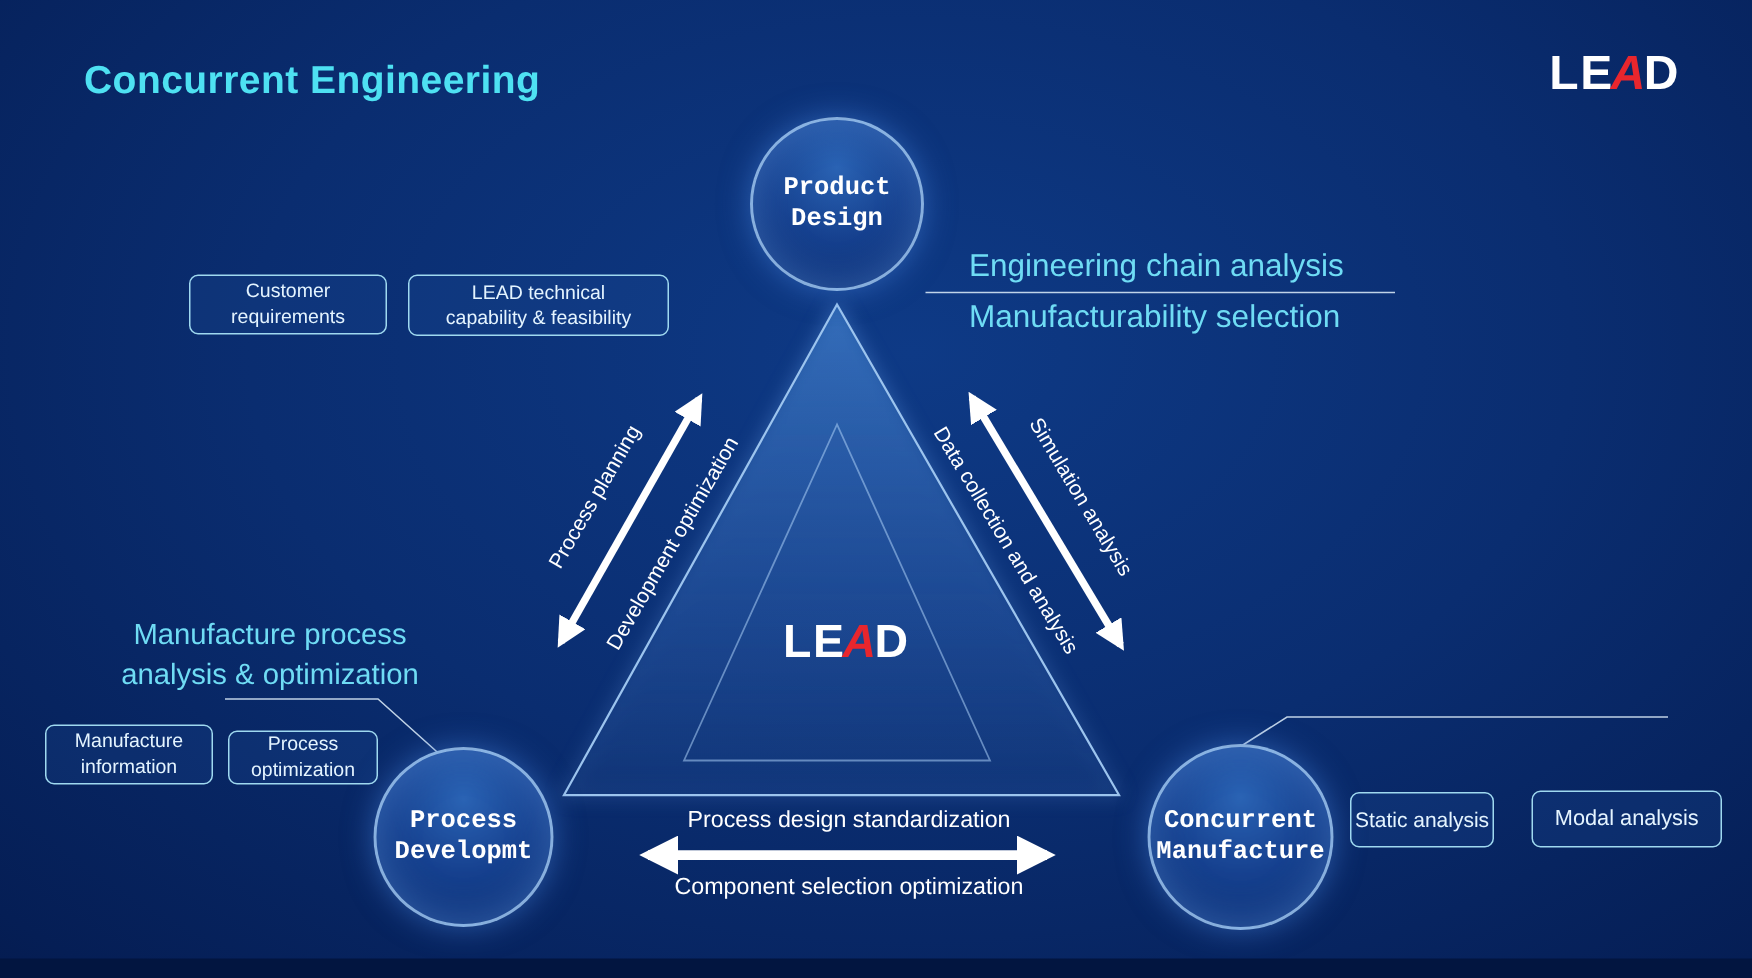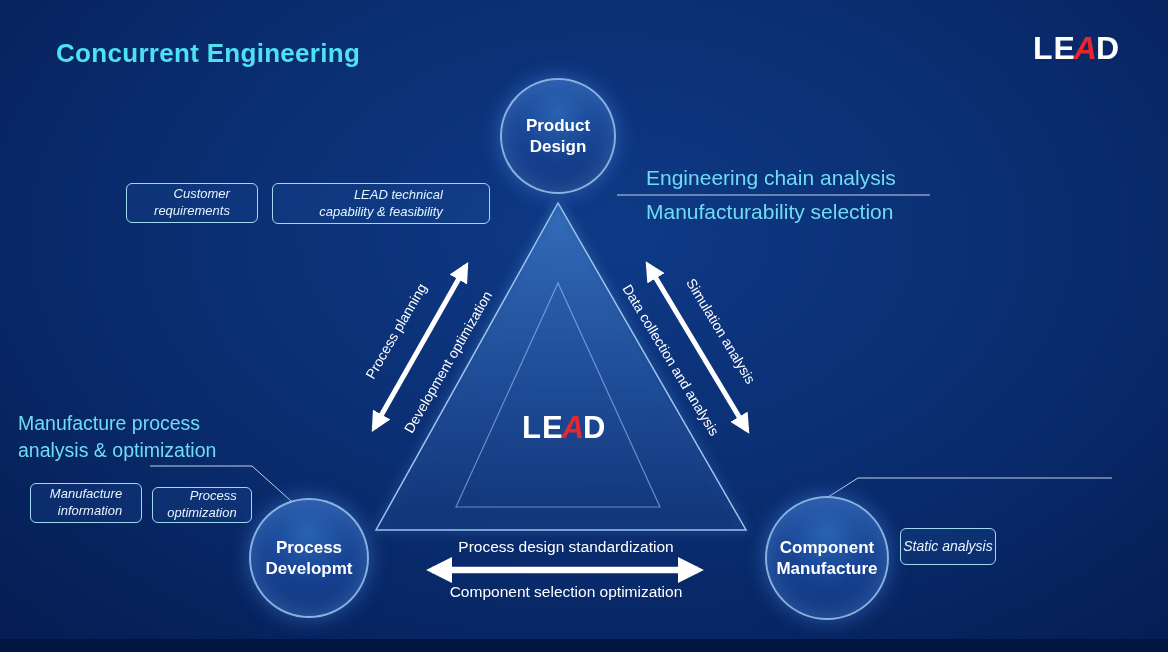--- a/index.html
+++ b/index.html
@@ -15,35 +15,35 @@
   }
   .logo{font-weight:bold;color:#ffffff;letter-spacing:1px;white-space:nowrap}
   .logo .red{color:#e8262d;font-style:italic;margin:0 -2px}
   .header-logo{right:48px;top:30px;font-size:32px}
   .tri-logo{left:522px;top:410px;font-size:31px;z-index:3}
   .circle{
     border-radius:50%;display:flex;flex-direction:column;align-items:center;justify-content:center;
     background:radial-gradient(circle at 50% 28%, #2a63b4 0%, #16418f 48%, #0a2b6e 100%);
     border:2px solid rgba(165,205,245,0.8);
     box-shadow:0 0 20px rgba(70,130,220,0.55), inset 0 0 26px rgba(120,180,255,0.35);
-    color:#fff;font-weight:bold;font-size:17px;line-height:1.25;text-align:right;z-index:4;
+    color:#fff;font-weight:bold;font-size:17px;line-height:1.25;text-align:right;z-index:4;font-family:Liberation Mono, monospace;
   }
   .annot-lg{font-size:21px;color:#6fdcf4;white-space:nowrap}
   .box{
     border:1px solid #9fd9f0;border-radius:6px;background:rgba(30,80,160,0.22);
     color:#e4f4ff;font-size:13px;line-height:1.3;display:flex;align-items:center;justify-content:center;
-    text-align:right;z-index:5;font-style:italic;
+    text-align:center;z-index:5;
   }
   .edge-label{
     color:#ffffff;font-size:14px;white-space:nowrap;z-index:3;
     transform:translate(-50%,-50%) var(--rot);
   }
   .h-label{color:#ffffff;font-size:15.5px;white-space:nowrap;z-index:3;transform:translate(-50%,-50%)}
   .mp-text{
-    left:18px;top:410px;width:324px;text-align:left;font-size:19.5px;line-height:27px;
+    left:18px;top:410px;width:324px;text-align:center;font-size:19.5px;line-height:27px;
     color:#6fdcf4;z-index:5;
   }
   .bottom-strip{left:0;bottom:0;width:100%;height:13px;background:#021540;z-index:6}
   svg.layer{position:absolute;left:0;top:0;z-index:2}
 </style>
 </head>
 <body>
 
 <div id="canvas">
 
@@ -86,34 +86,34 @@
     <span>Product</span>
     <span>Design</span>
   </div>
 
   <div class="abs circle" style="left:249px;top:498px;width:120px;height:120px">
     <span>Process</span>
     <span>Developmt</span>
   </div>
 
   <div class="abs circle" style="left:765px;top:496px;width:124px;height:124px">
-    <span>Component</span>
+    <span>Concurrent</span>
     <span>Manufacture</span>
   </div>
 
   <div class="abs annot-lg" style="left:646px;top:166px">Engineering chain analysis</div>
   <div class="abs annot-lg" style="left:646px;top:200px">Manufacturability selection</div>
 
   <div class="abs box" style="left:126px;top:183px;width:132px;height:40px">
     <div>
       <div>Customer</div>
       <div>requirements</div>
     </div>
   </div>
-  <div class="abs box" style="left:272px;top:183px;width:218px;height:41px">
+  <div class="abs box" style="left:272px;top:183px;width:174px;height:41px">
     <div>
       <div>LEAD technical</div>
       <div>capability &amp; feasibility</div>
     </div>
   </div>
 
   <div class="abs mp-text">
     <div>Manufacture process</div>
     <div>analysis &amp; optimization</div>
   </div>
@@ -128,20 +128,23 @@
     <div>
       <div>Process</div>
       <div>optimization</div>
     </div>
   </div>
 
 
   <div class="abs box" style="left:900px;top:528px;width:96px;height:37px;font-size:14px">
     <div>Static analysis</div>
   </div>
+  <div class="abs box" style="left:1021px;top:527px;width:127px;height:38px;font-size:14.5px">
+    <div>Modal analysis</div>
+  </div>
 
   <div class="abs edge-label" style="left:396px;top:331px;--rot:rotate(-60deg)">Process planning</div>
   <div class="abs edge-label" style="left:448px;top:362px;--rot:rotate(-60deg)">Development optimization</div>
   <div class="abs edge-label" style="left:721px;top:331px;--rot:rotate(59deg)">Simulation analysis</div>
   <div class="abs edge-label" style="left:671px;top:360px;--rot:rotate(59deg)">Data collection and analysis</div>
 
   <div class="abs h-label" style="left:566px;top:547px">Process design standardization</div>
   <div class="abs h-label" style="left:566px;top:592px">Component selection optimization</div>
 
   <div class="abs bottom-strip"></div>

